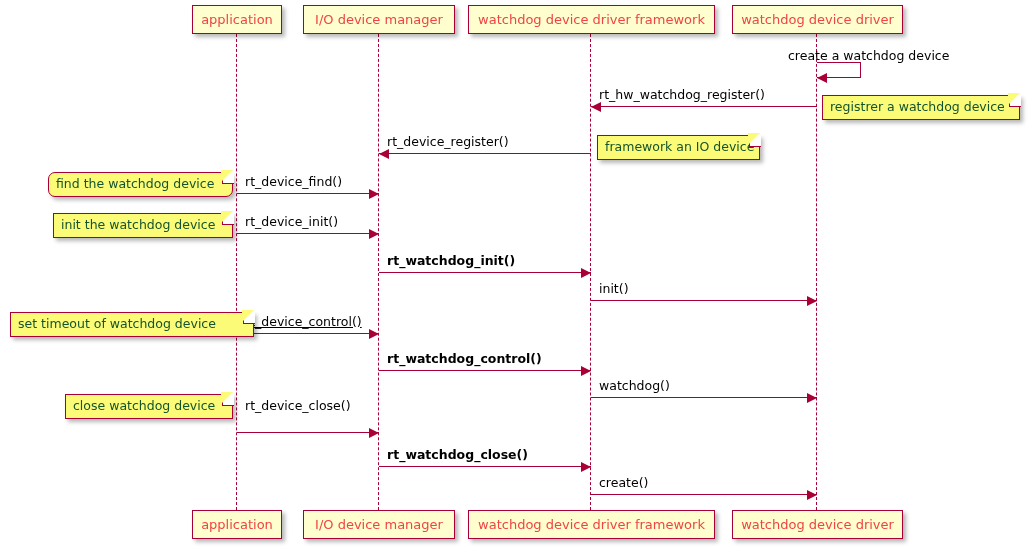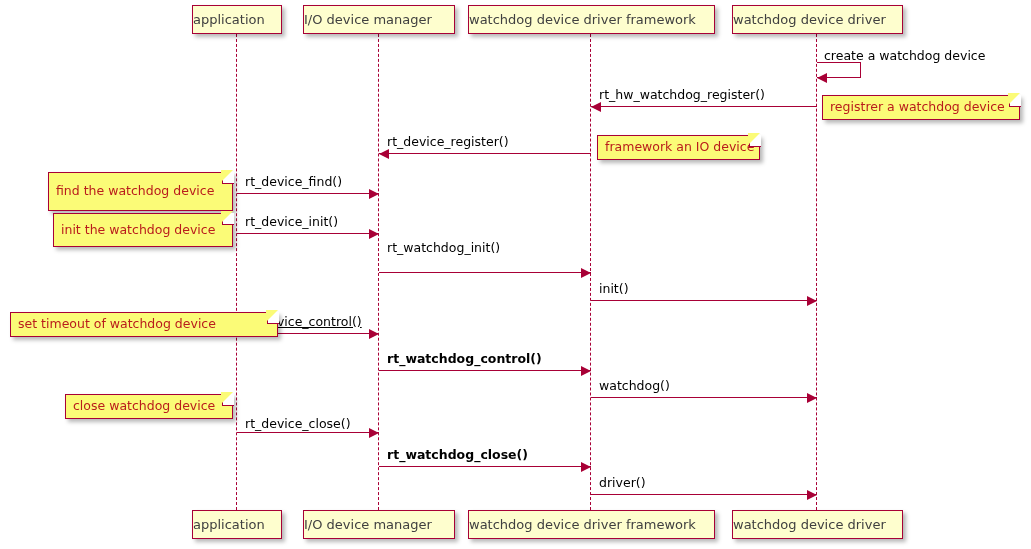--- a/index.html
+++ b/index.html
@@ -26,37 +26,38 @@
     border-left: 1.5px dashed #A80036;
     z-index: 1;
   }
 
   
   .participant {
     position: absolute;
     box-sizing: border-box;
     background: #FEFECE;
     border: 1.5px solid #A80036;
-    color: #404040;
+    color: #ef4444;
     font-size: 13px;
     line-height: 1;
     display: flex;
     align-items: center;
+    justify-content: center;
     white-space: nowrap;
     box-shadow: 3px 3px 4px rgba(0,0,0,0.28);
     z-index: 5;
   }
 
   
   .note {
     position: absolute;
     box-sizing: border-box;
     background: #FBFB77;
     border: 1.5px solid #A80036;
-    color: #b91c1c;
+    color: #14532d;
     font-size: 12.5px;
     line-height: 1;
     display: flex;
     align-items: center;
     padding: 0 7px;
     white-space: nowrap;
     box-shadow: 3px 3px 4px rgba(0,0,0,0.28);
     z-index: 6;
   }
   .note .fold {
@@ -130,76 +131,76 @@
 <div id="diagram">
   <div id="lifelines">
       <div class="lifeline" style="left: 236.25px; top: 34px; height: 476px;"></div>
       <div class="lifeline" style="left: 378.25px; top: 34px; height: 476px;"></div>
       <div class="lifeline" style="left: 590.25px; top: 34px; height: 476px;"></div>
       <div class="lifeline" style="left: 816.25px; top: 34px; height: 476px;"></div>
     </div>
   <div id="messages">
       <div class="selfmsg" style="left: 817px; top: 62px; width: 44px; height: 16px;"></div>
       <div class="arrowhead left" style="left: 817px; top: 73px;"></div>
-      <div class="msg-label" style="left: 824px; top: 50px;">create a watchdog device</div>
+      <div class="msg-label" style="left: 788px; top: 50px;">create a watchdog device</div>
       <div class="msg-line" style="left: 591px; top: 106px; width: 226px;"></div>
       <div class="arrowhead left" style="left: 591px; top: 102px;"></div>
       <div class="msg-label" style="left: 599px; top: 89px;">rt_hw_watchdog_register()</div>
       <div class="msg-line" style="left: 379px; top: 153px; width: 212px;"></div>
       <div class="arrowhead left" style="left: 379px; top: 149px;"></div>
       <div class="msg-label" style="left: 387px; top: 136px;">rt_device_register()</div>
       <div class="msg-line" style="left: 237px; top: 193px; width: 142px;"></div>
       <div class="arrowhead right" style="left: 369px; top: 189px;"></div>
       <div class="msg-label" style="left: 245px; top: 176px;">rt_device_find()</div>
       <div class="msg-line" style="left: 237px; top: 233px; width: 142px;"></div>
       <div class="arrowhead right" style="left: 369px; top: 229px;"></div>
       <div class="msg-label" style="left: 245px; top: 216px;">rt_device_init()</div>
       <div class="msg-line" style="left: 379px; top: 272px; width: 212px;"></div>
       <div class="arrowhead right" style="left: 581px; top: 268px;"></div>
-      <div class="msg-label" style="left: 387px; top: 242px;">rt_watchdog_init()</div>
+      <div class="msg-label" style="left: 387px; top: 255px; font-weight: bold;">rt_watchdog_init()</div>
       <div class="msg-line" style="left: 591px; top: 300px; width: 226px;"></div>
       <div class="arrowhead right" style="left: 807px; top: 296px;"></div>
       <div class="msg-label" style="left: 599px; top: 283px;">init()</div>
       <div class="msg-line" style="left: 237px; top: 333px; width: 142px;"></div>
       <div class="arrowhead right" style="left: 369px; top: 329px;"></div>
       <div class="msg-label" style="left: 245px; top: 316px; text-decoration: underline;">rt_device_control()</div>
       <div class="msg-line" style="left: 379px; top: 370px; width: 212px;"></div>
       <div class="arrowhead right" style="left: 581px; top: 366px;"></div>
       <div class="msg-label" style="left: 387px; top: 353px; font-weight: bold;">rt_watchdog_control()</div>
       <div class="msg-line" style="left: 591px; top: 397px; width: 226px;"></div>
       <div class="arrowhead right" style="left: 807px; top: 393px;"></div>
       <div class="msg-label" style="left: 599px; top: 380px;">watchdog()</div>
       <div class="msg-line" style="left: 237px; top: 432px; width: 142px;"></div>
       <div class="arrowhead right" style="left: 369px; top: 428px;"></div>
-      <div class="msg-label" style="left: 245px; top: 418px;">rt_device_close()</div>
+      <div class="msg-label" style="left: 245px; top: 400px;">rt_device_close()</div>
       <div class="msg-line" style="left: 379px; top: 466px; width: 212px;"></div>
       <div class="arrowhead right" style="left: 581px; top: 462px;"></div>
       <div class="msg-label" style="left: 387px; top: 449px; font-weight: bold;">rt_watchdog_close()</div>
       <div class="msg-line" style="left: 591px; top: 494px; width: 226px;"></div>
       <div class="arrowhead right" style="left: 807px; top: 490px;"></div>
-      <div class="msg-label" style="left: 599px; top: 477px;">driver()</div>
+      <div class="msg-label" style="left: 599px; top: 477px;">create()</div>
     </div>
   <div id="notes">
       <div class="note" style="left: 822px; top: 95px; width: 198px; height: 25px;">
         <span>registrer a watchdog device</span>
         <span class="fold"></span>
       </div>
       <div class="note" style="left: 597px; top: 135px; width: 163px; height: 25px;">
         <span>framework an IO device</span>
         <span class="fold"></span>
       </div>
-      <div class="note" style="left: 48px; top: 172px; width: 185px; height: 39px;">
+      <div class="note" style="left: 48px; top: 172px; width: 185px; height: 25px; border-radius: 7px;">
         <span>find the watchdog device</span>
         <span class="fold"></span>
       </div>
-      <div class="note" style="left: 53px; top: 213px; width: 180px; height: 34px;">
+      <div class="note" style="left: 53px; top: 213px; width: 180px; height: 25px;">
         <span>init the watchdog device</span>
         <span class="fold"></span>
       </div>
-      <div class="note" style="left: 10px; top: 312px; width: 268px; height: 25px;">
+      <div class="note" style="left: 10px; top: 312px; width: 244px; height: 25px;">
         <span>set timeout of watchdog device</span>
         <span class="fold"></span>
       </div>
       <div class="note" style="left: 65px; top: 394px; width: 168px; height: 25px;">
         <span>close watchdog device</span>
         <span class="fold"></span>
       </div>
     </div>
   <div id="participants-top">
       <div class="participant" style="left: 192px; width: 90px; top: 5px; height: 29px;">

